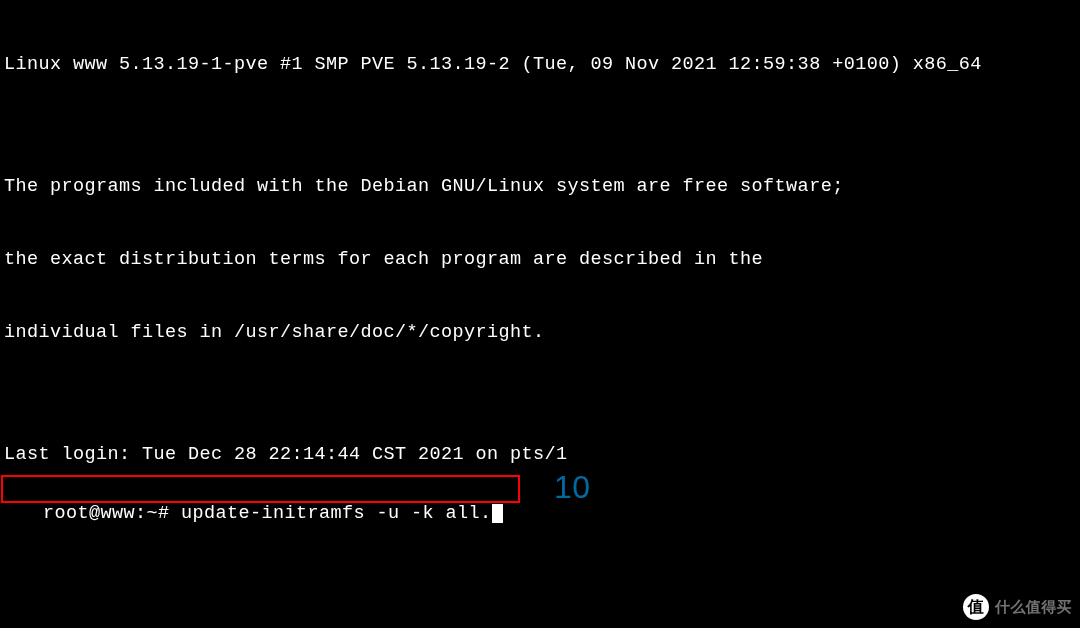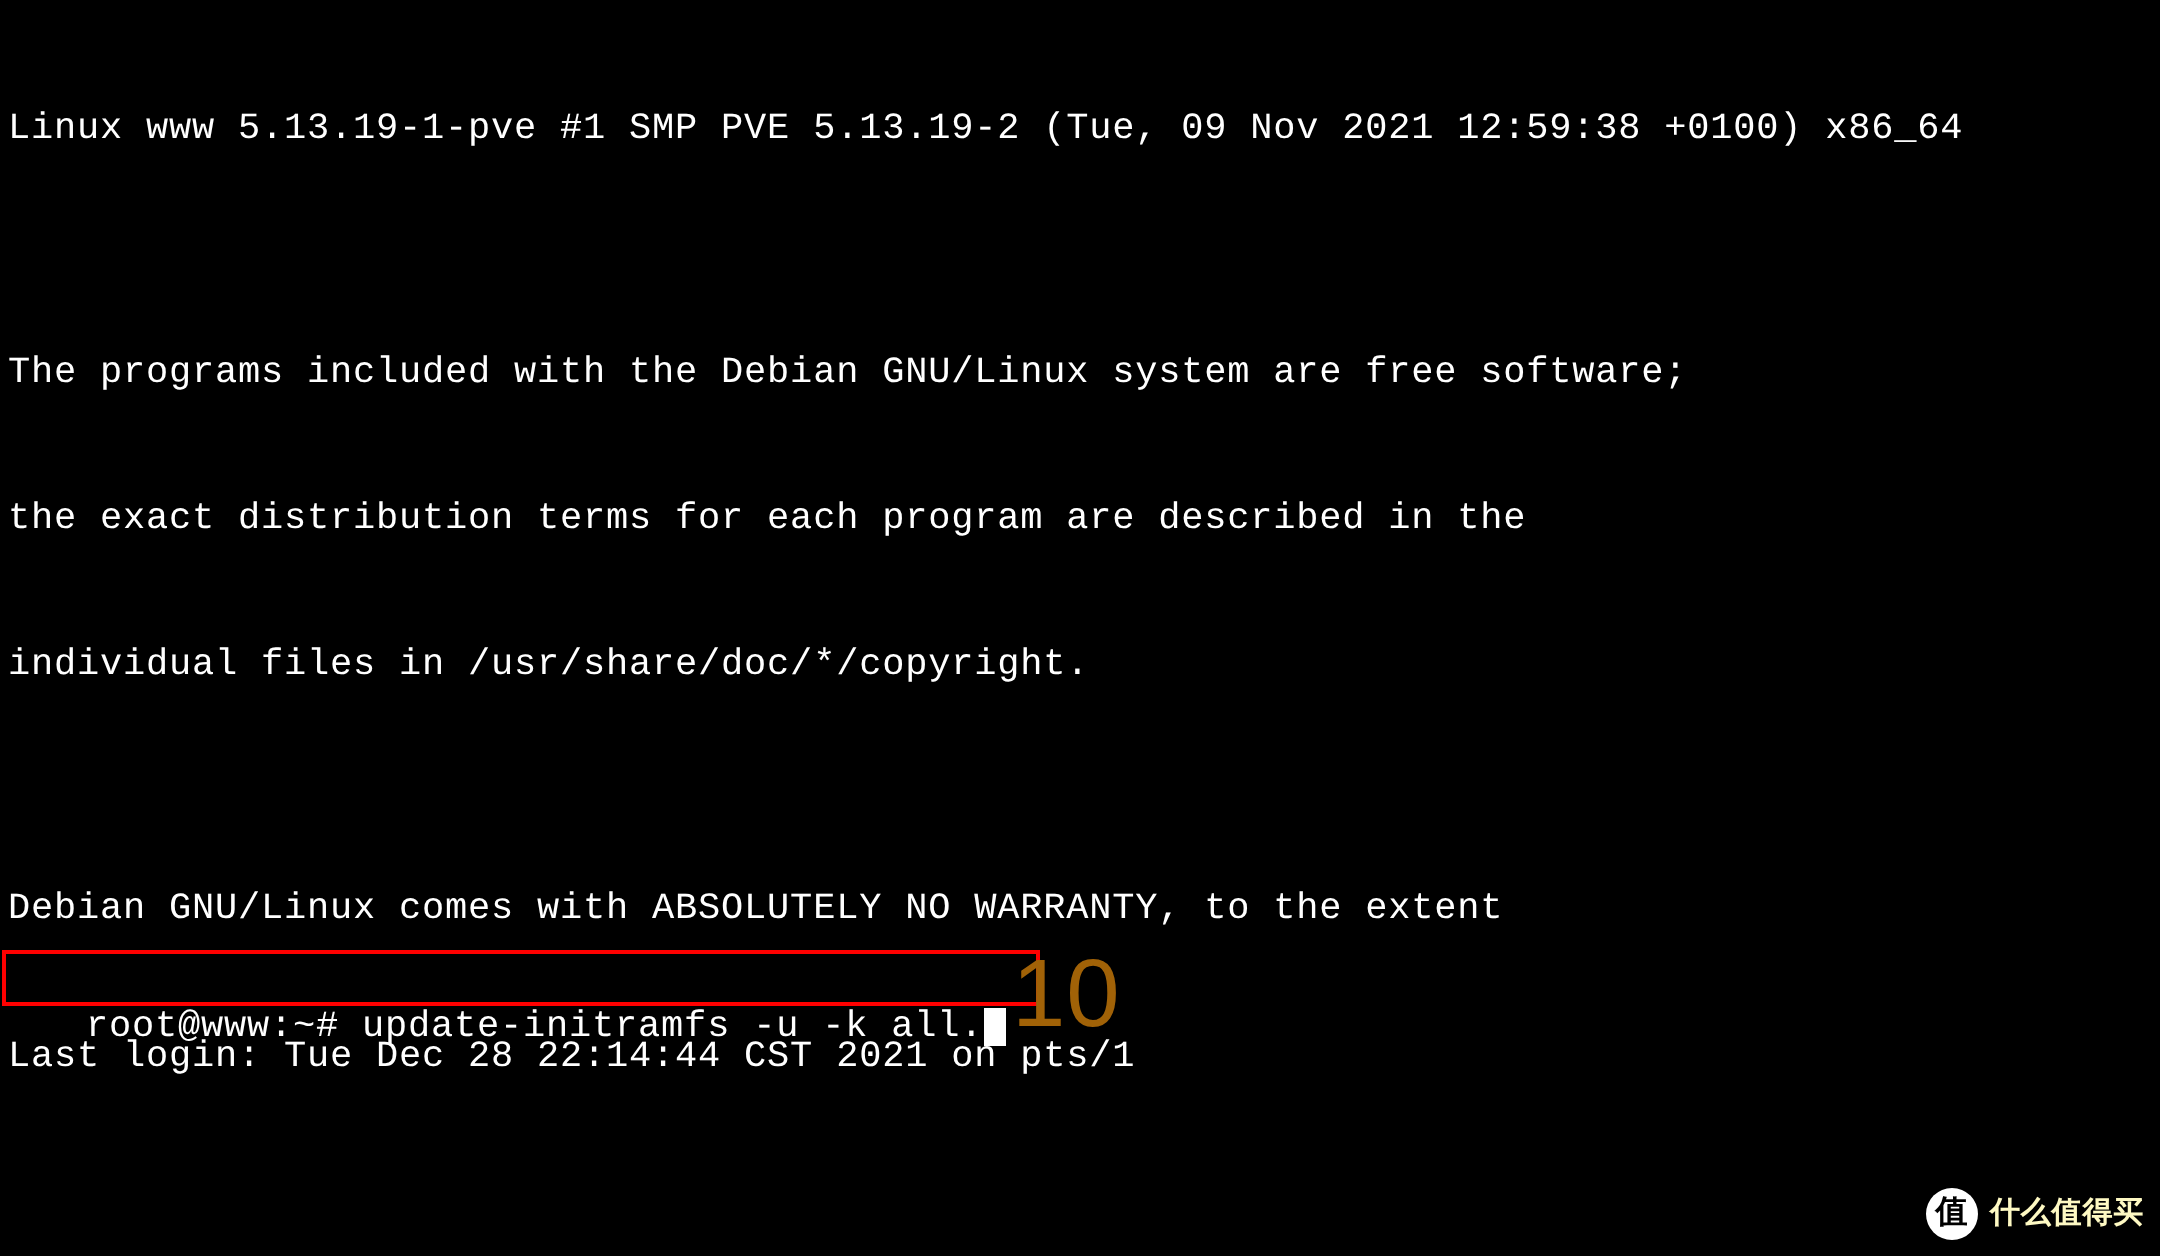--- a/index.html
+++ b/index.html
@@ -44,24 +44,24 @@
     .cursor {
       display: inline-block;
       width: 11px;
       height: 19px;
       background: #ffffff;
       vertical-align: text-bottom;
       margin-bottom: 1px;
     }
     .annotation {
       position: absolute;
-      left: 506px;
+      left: 554px;
       top: 466px;
-      color: #a16207;
-      font-size: 48px;
+      color: #0369a1;
+      font-size: 32px;
       font-family: Arial, sans-serif;
       font-weight: normal;
     }
     .watermark {
       position: absolute;
       right: 8px;
       bottom: 8px;
       display: flex;
       align-items: center;
       gap: 6px;
@@ -73,37 +73,36 @@
       background: #ffffff;
       display: flex;
       align-items: center;
       justify-content: center;
       font-size: 16px;
       font-weight: bold;
       color: #000000;
       font-family: sans-serif;
     }
     .watermark-text {
-      color: #fef9c3;
+      color: #737373;
       font-size: 15px;
       font-family: sans-serif;
       font-weight: bold;
     }
   </style>
 </head>
 <body>
 
 <div class="terminal">
   <span class="line">Linux www 5.13.19-1-pve #1 SMP PVE 5.13.19-2 (Tue, 09 Nov 2021 12:59:38 +0100) x86_64</span>
   <span class="line"></span>
   <span class="line">The programs included with the Debian GNU/Linux system are free software;</span>
   <span class="line">the exact distribution terms for each program are described in the</span>
   <span class="line">individual files in /usr/share/doc/*/copyright.</span>
   <span class="line"></span>
-  <span class="line">Debian GNU/Linux comes with ABSOLUTELY NO WARRANTY, to the extent</span>
   <span class="line">Last login: Tue Dec 28 22:14:44 CST 2021 on pts/1</span>
   
   
   
   
   
   
   
   
   

